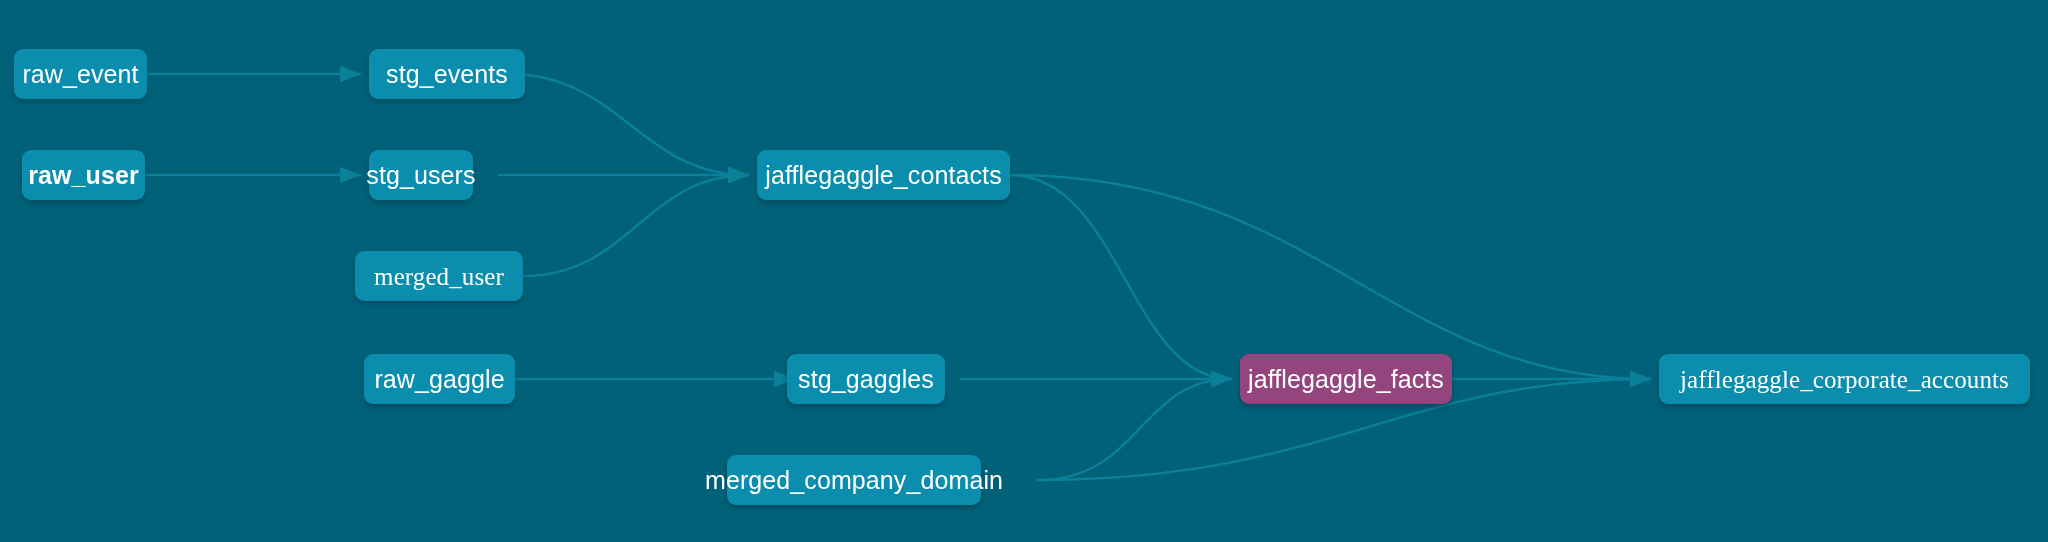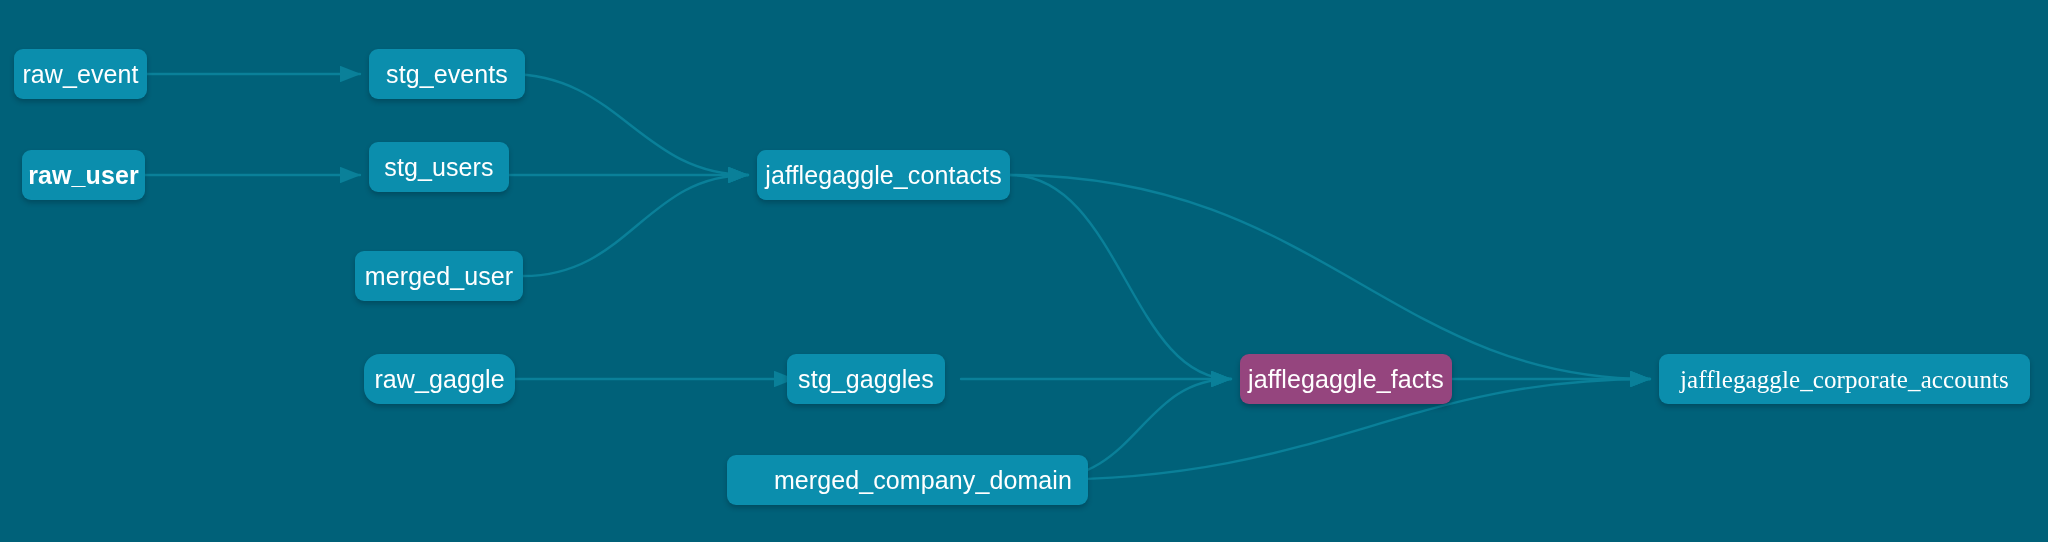--- a/index.html
+++ b/index.html
@@ -84,39 +84,39 @@
   <div id="node-layer">
       <div class="dag-node" style="left: 14px; top: 49px; width: 133px;">
         <span class="node-label">raw_event</span>
       </div>
       <div class="dag-node" style="left: 369px; top: 49px; width: 156px;">
         <span class="node-label">stg_events</span>
       </div>
       <div class="dag-node" style="left: 22px; top: 150px; width: 123px; font-weight: bold;">
         <span class="node-label">raw_user</span>
       </div>
-      <div class="dag-node" style="left: 369px; top: 142px; width: 140px; text-align: right;">
+      <div class="dag-node" style="left: 369px; top: 150px; width: 104px; text-align: right;">
         <span class="node-label">stg_users</span>
       </div>
-      <div class="dag-node" style="left: 355px; top: 251px; width: 168px;">
+      <div class="dag-node" style="left: 355px; top: 251px; width: 168px; font-family: Liberation Serif, serif;">
         <span class="node-label">merged_user</span>
       </div>
       <div class="dag-node" style="left: 757px; top: 150px; width: 253px;">
         <span class="node-label">jafflegaggle_contacts</span>
       </div>
-      <div class="dag-node" style="left: 364px; top: 354px; width: 151px; border-radius: 16px;">
+      <div class="dag-node" style="left: 364px; top: 354px; width: 151px;">
         <span class="node-label">raw_gaggle</span>
       </div>
       <div class="dag-node" style="left: 787px; top: 354px; width: 158px;">
         <span class="node-label">stg_gaggles</span>
       </div>
       <div class="dag-node selected" style="left: 1240px; top: 354px; width: 212px;">
         <span class="node-label">jafflegaggle_facts</span>
       </div>
-      <div class="dag-node" style="left: 727px; top: 455px; width: 361px; justify-content: flex-end;">
+      <div class="dag-node" style="left: 727px; top: 455px; width: 254px;">
         <span class="node-label">merged_company_domain</span>
       </div>
       <div class="dag-node" style="left: 1659px; top: 354px; width: 371px; font-family: Liberation Serif, serif;">
         <span class="node-label">jafflegaggle_corporate_accounts</span>
       </div>
     </div>
 
 </div>
 
 </body></html>

